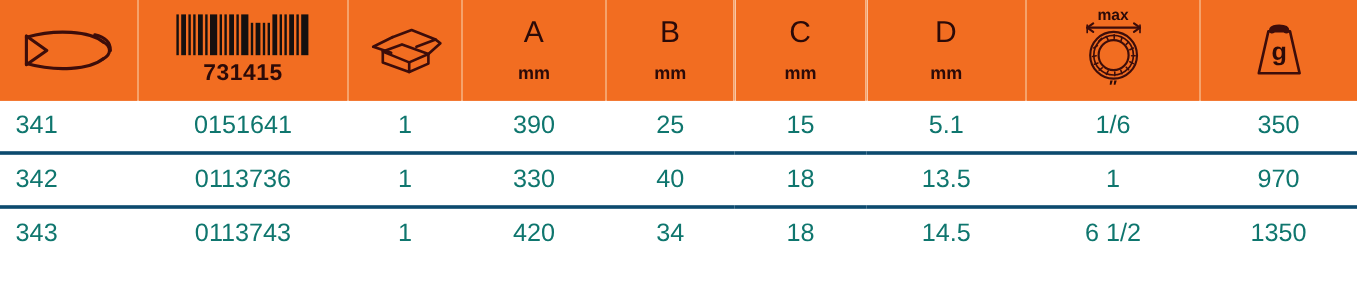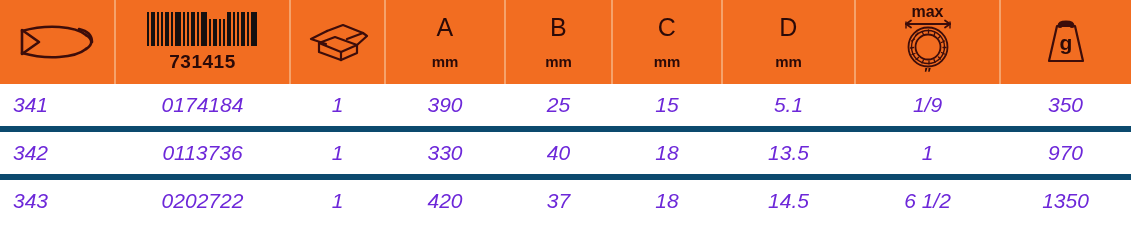--- a/index.html
+++ b/index.html
@@ -98,46 +98,45 @@
 
   
   .ring-stack {
     display: flex;
     flex-direction: column;
     align-items: center;
     justify-content: center;
     height: 84px;
   }
   .max-label {
-    font-size: 16px;
+    font-size: 13px;
     color: #2b0a08;
     line-height: 1;
     margin-bottom: -1px;
     text-align: center;
   }
   .inch-mark {
     font-size: 14px;
     color: #2b0a08;
     line-height: 1;
     margin-top: -3px;
   }
 
   
   .data-row { height: 42px; background: #ffffff; }
-  .data-row + .data-row { border-top: 6px solid #0c4a6e; }
+  .data-row + .data-row { border-top: 3px solid #0c4a6e; }
 
   .data-cell {
     height: 42px;
     text-align: center;
     vertical-align: middle;
     font-size: 21px;
-    color: #6d28d9;
+    color: #0f766e;
     padding: 0;
     background: #ffffff;
-    font-style: italic;
   }
   .data-cell.first {
     text-align: left;
     padding-left: 13px;
   }
 </style>
 </head>
 <body>
 
 <table class="spec-table">
@@ -264,45 +263,45 @@
             <text x="26" y="33" font-family="Liberation Sans, sans-serif" font-size="21" font-weight="bold" fill="#2b0a08" stroke="none" text-anchor="middle">g</text>
           </svg>
         </div>
       </th>
     </tr>
   </thead>
 
   <tbody>
     <tr class="data-row">
       <td class="data-cell first">341</td>
-      <td class="data-cell">0174184</td>
+      <td class="data-cell">0151641</td>
       <td class="data-cell">1</td>
       <td class="data-cell">390</td>
       <td class="data-cell">25</td>
       <td class="data-cell">15</td>
       <td class="data-cell">5.1</td>
-      <td class="data-cell">1/9</td>
+      <td class="data-cell">1/6</td>
       <td class="data-cell">350</td>
     </tr>
     <tr class="data-row">
       <td class="data-cell first">342</td>
       <td class="data-cell">0113736</td>
       <td class="data-cell">1</td>
       <td class="data-cell">330</td>
       <td class="data-cell">40</td>
       <td class="data-cell">18</td>
       <td class="data-cell">13.5</td>
       <td class="data-cell">1</td>
       <td class="data-cell">970</td>
     </tr>
     <tr class="data-row">
       <td class="data-cell first">343</td>
-      <td class="data-cell">0202722</td>
+      <td class="data-cell">0113743</td>
       <td class="data-cell">1</td>
       <td class="data-cell">420</td>
-      <td class="data-cell">37</td>
+      <td class="data-cell">34</td>
       <td class="data-cell">18</td>
       <td class="data-cell">14.5</td>
       <td class="data-cell">6 1/2</td>
       <td class="data-cell">1350</td>
     </tr>
   </tbody>
 </table>
 
 </body></html>

